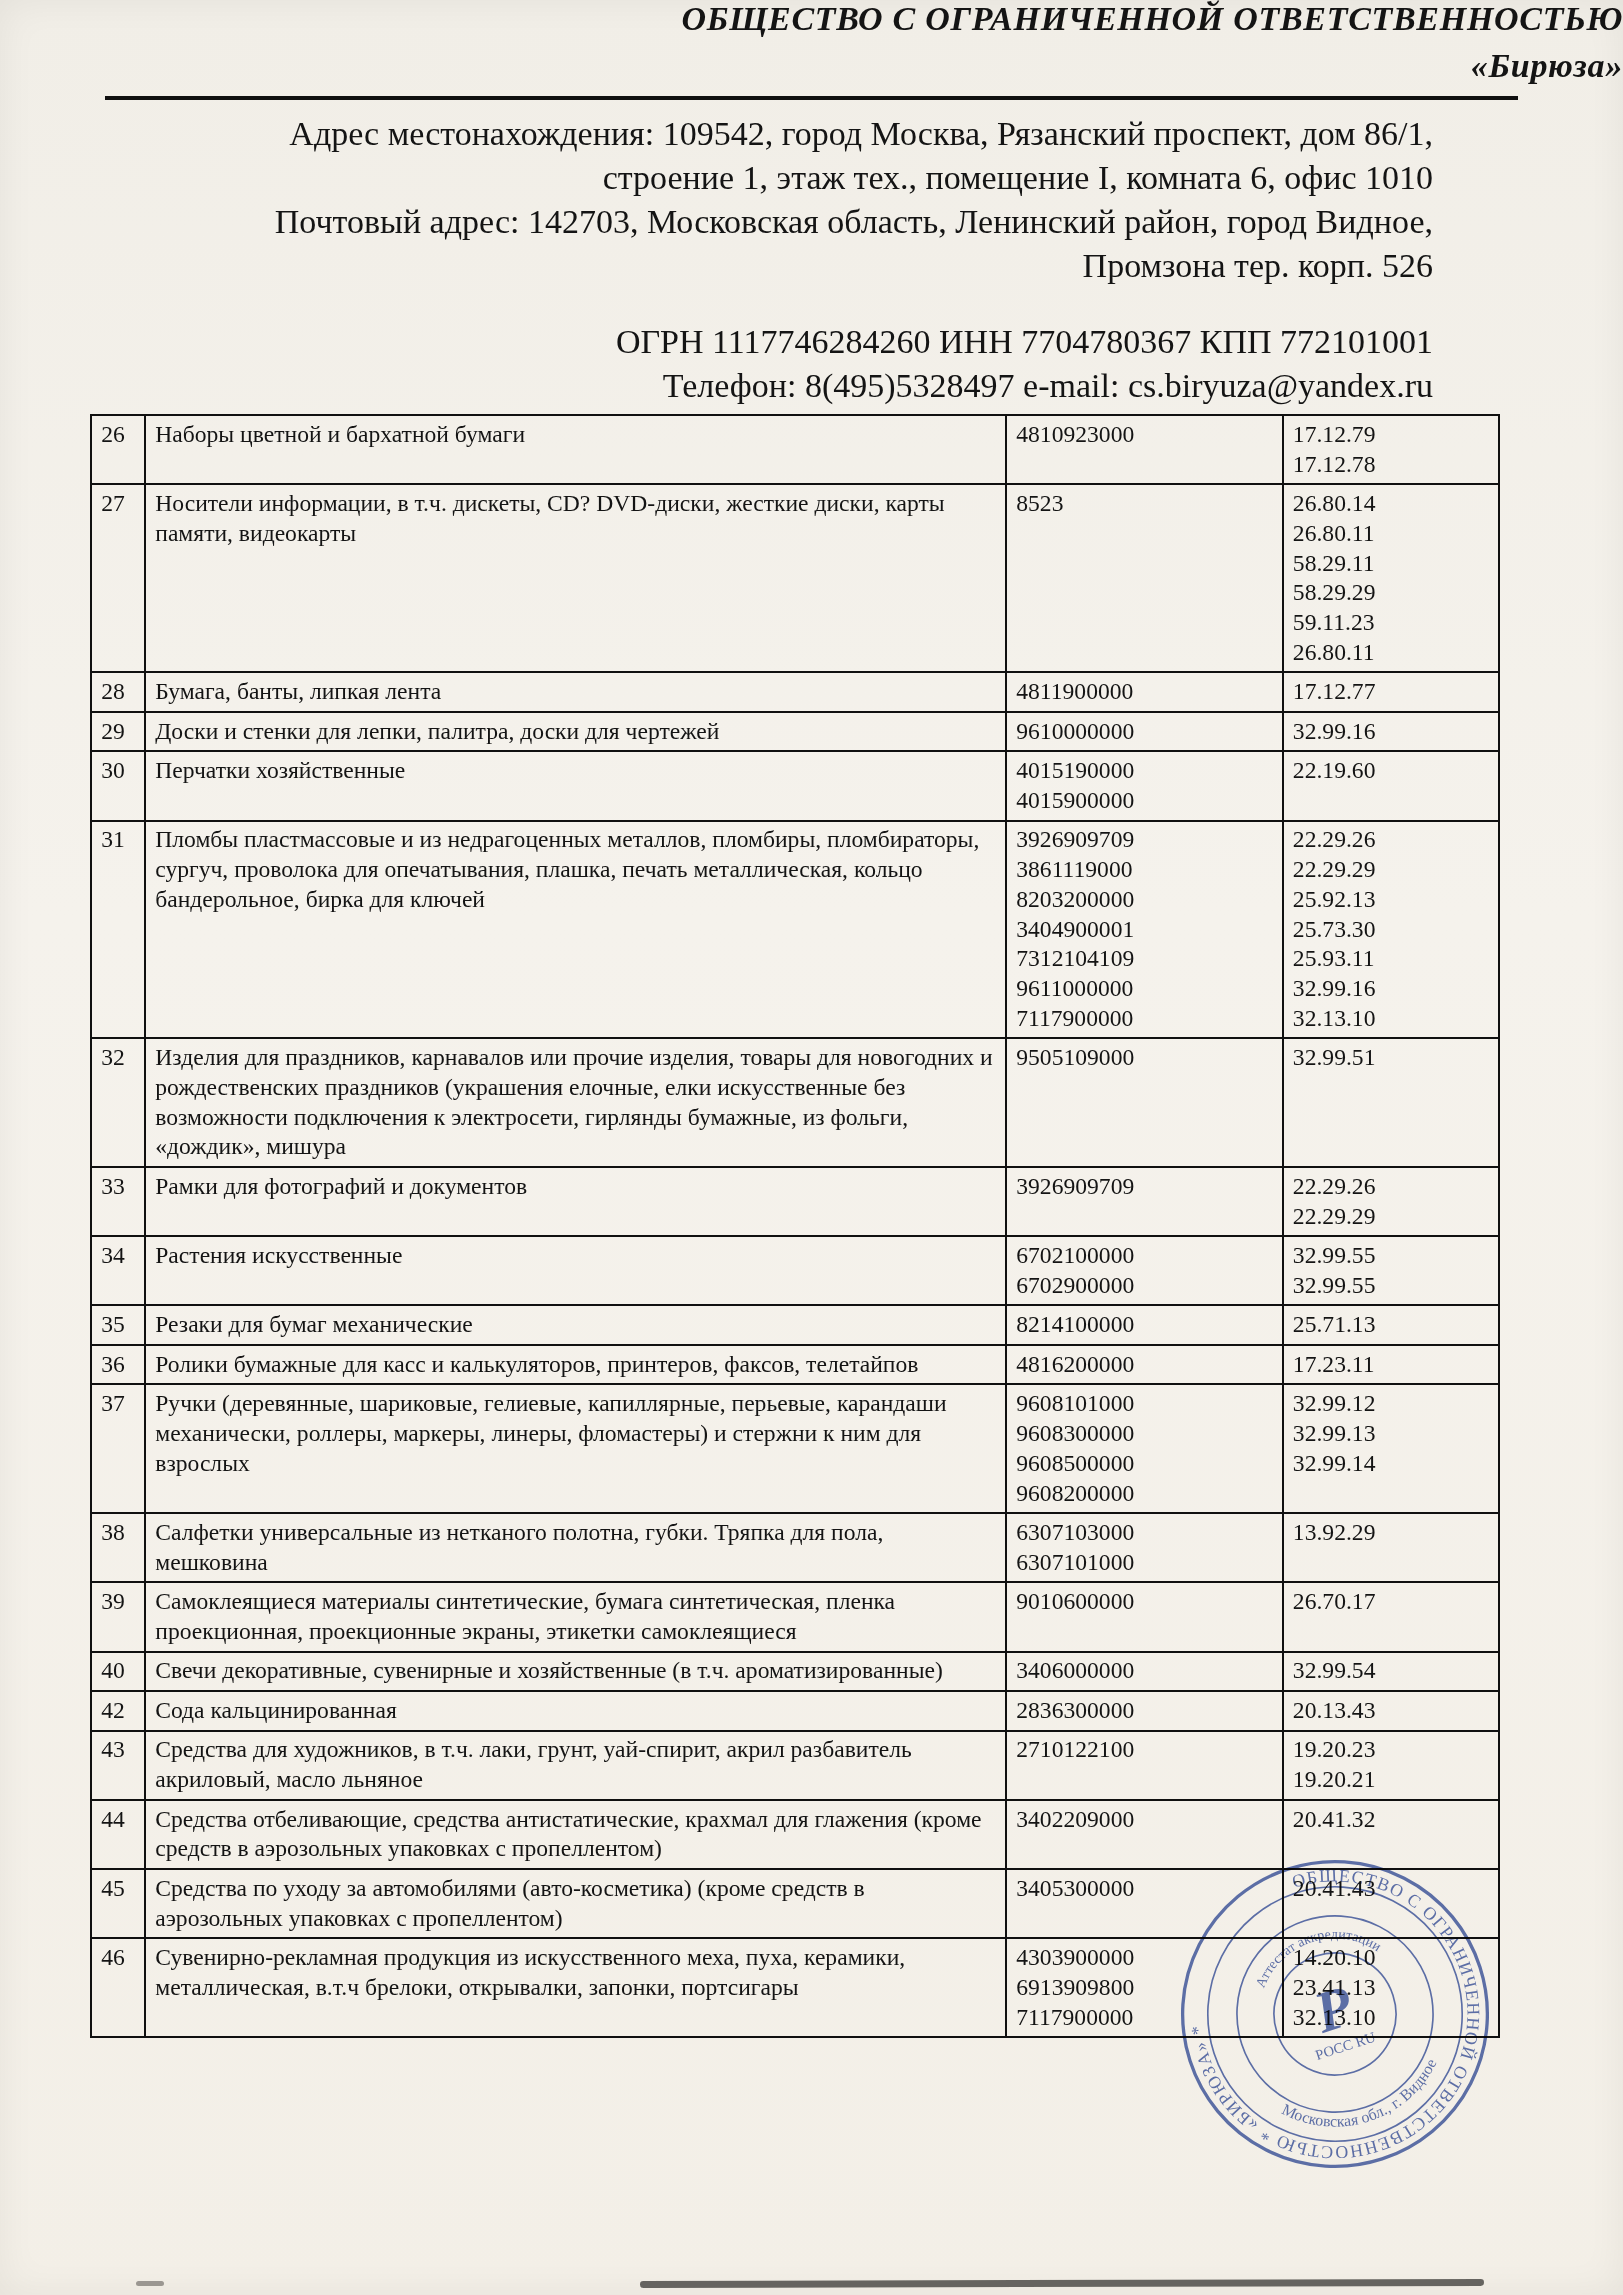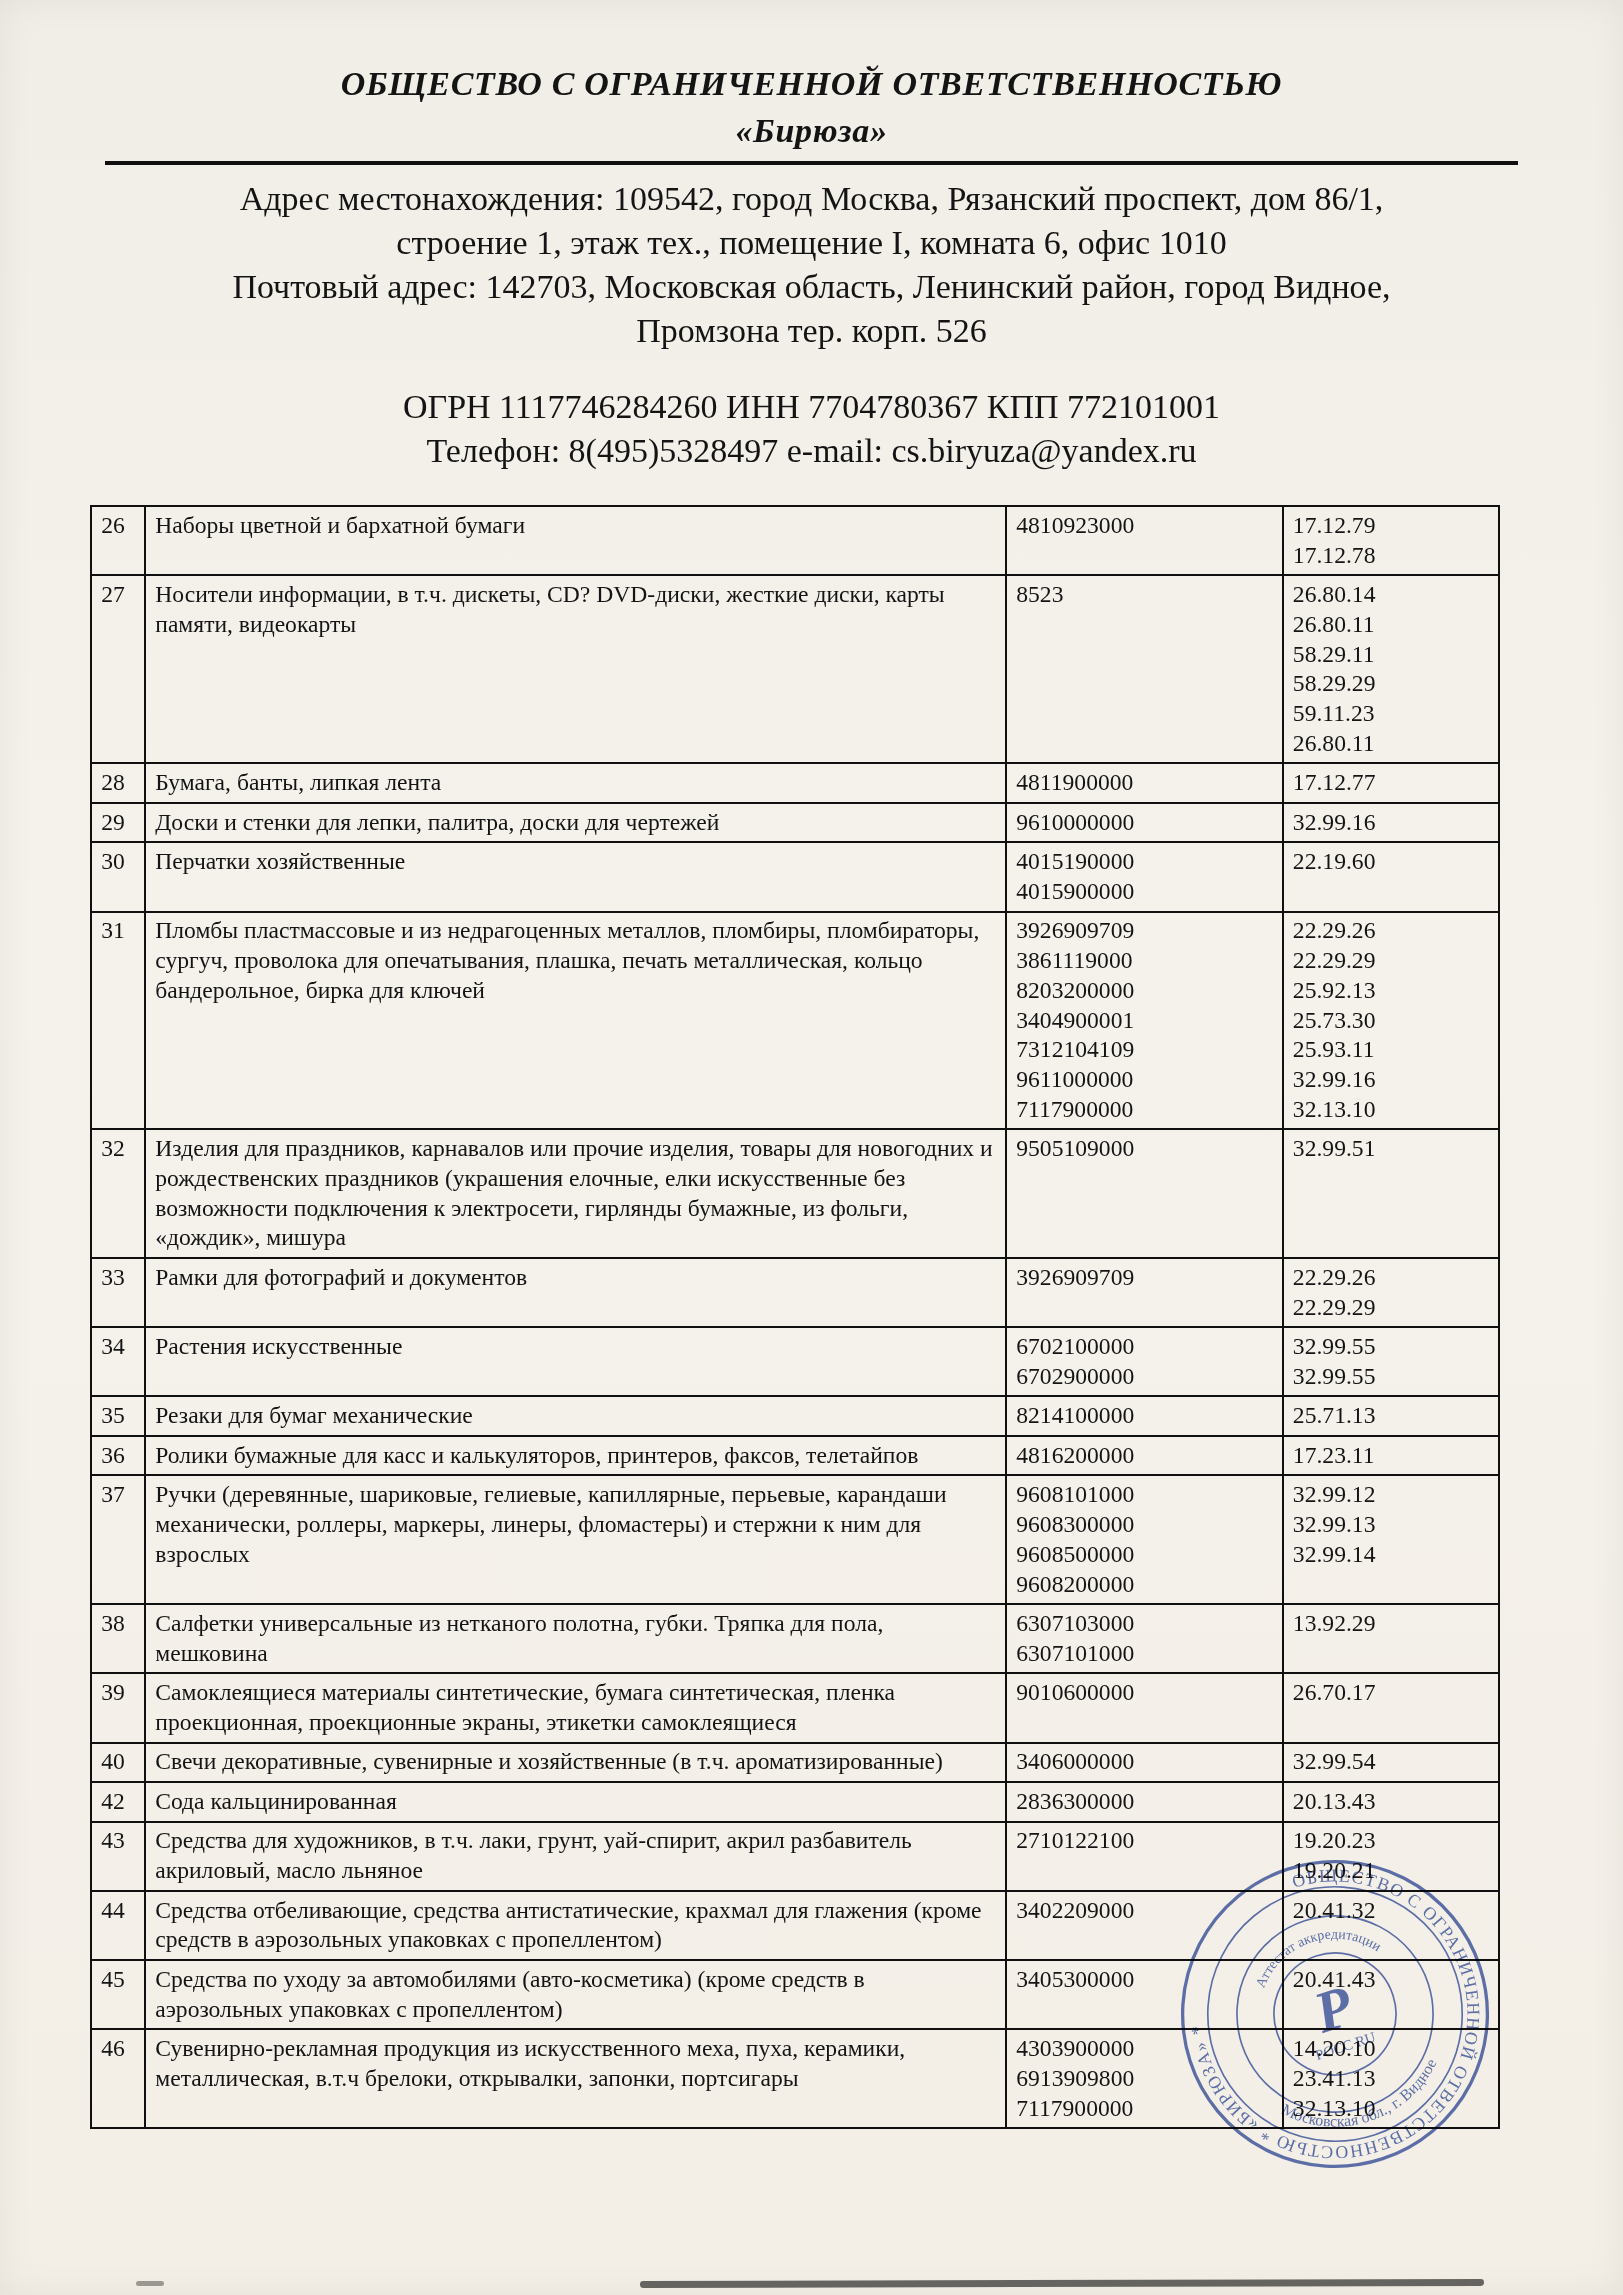--- a/index.html
+++ b/index.html
@@ -11,21 +11,21 @@
     width: 1623px;
     height: 2295px;
     margin: 0 auto;
     background: linear-gradient(180deg, #f1eee7 0%, #f5f2ec 40%, #f3efe7 100%);
     font-family: "Liberation Serif", "DejaVu Serif", serif;
     color: #141414;
     overflow: hidden;
     box-shadow: inset 0 0 39px rgba(0,0,0,0.06);
   }
 
-  .doc-header { text-align: center; padding-top: 65px; }
+  .doc-header { text-align: right; }
 
   .title {
     font-size: 34px;
     font-weight: bold;
     font-style: italic;
     letter-spacing: 0.7px;
   }
   .title2 { margin-top: 9px; }
 
   .rule {
@@ -40,21 +40,21 @@
     line-height: 1.3;
     max-width: 1243px;
     margin: 0 auto;
   }
   .reg { margin-top: 31px; }
 
   .goods-table {
     border-collapse: collapse;
     table-layout: fixed;
     width: 1410px;
-    margin: 32px 0 0 90px;
+    margin: 6px 0 0 90px;
   }
   .goods-table td {
     border: 2px solid #101010;
     vertical-align: top;
     font-size: 23.6px;
     line-height: 1.26;
     padding: 3.9px 9.2px;
   }
   .c-num   { width: 52px;  padding-left: 9.2px; }
   .c-desc  { width: 828px; padding-right: 29px; }

